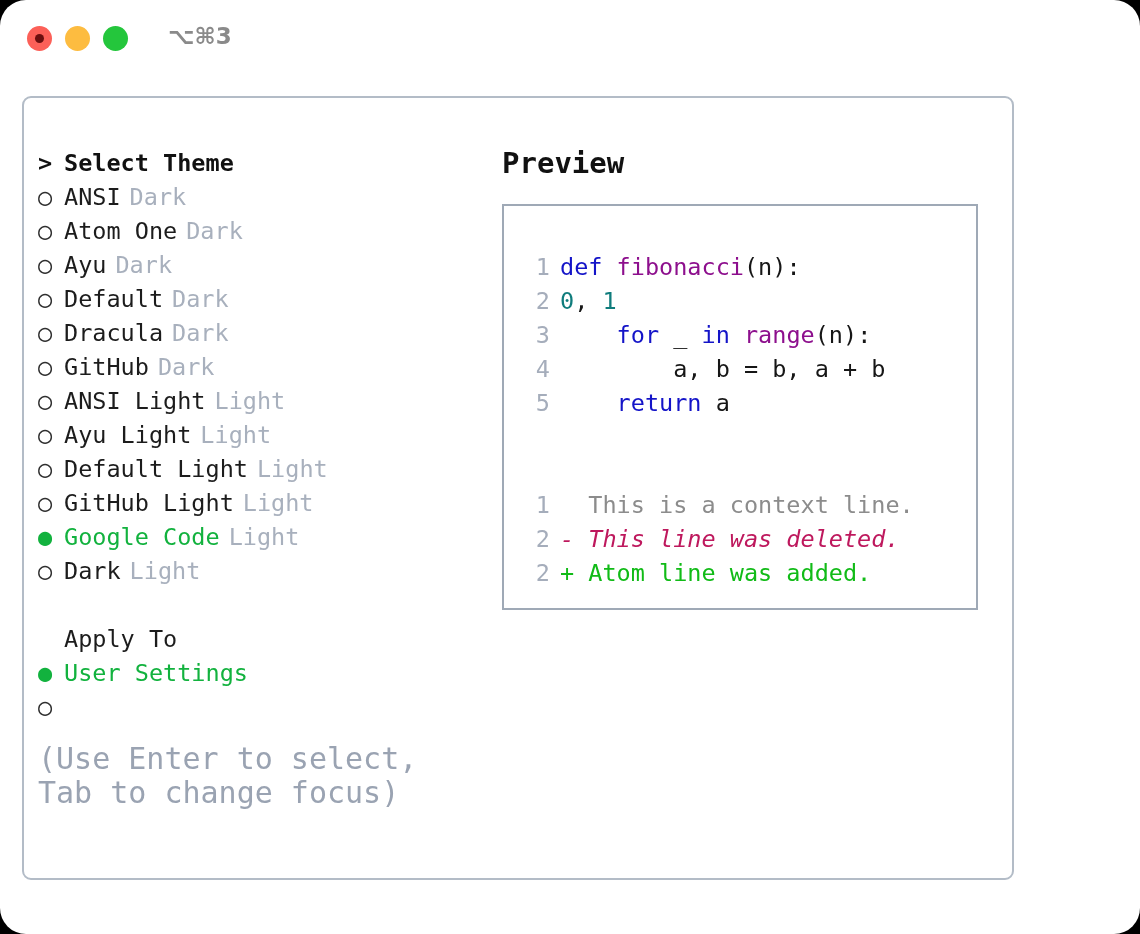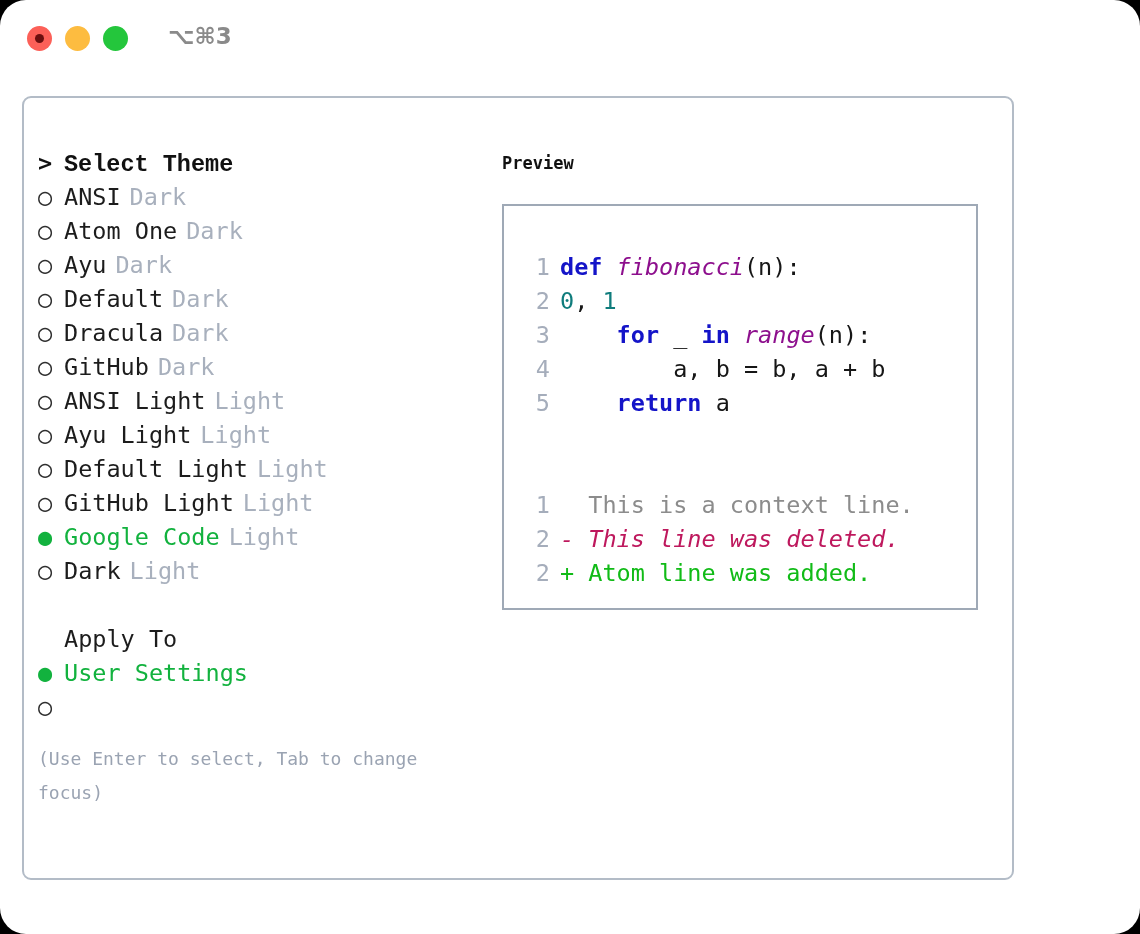--- a/index.html
+++ b/index.html
@@ -124,46 +124,46 @@
   .marker-radio-on {
     color: #12b23e;
   }
   .marker-caret {
     color: #111111;
     font-weight: bold;
   }
   .marker-blank { color: transparent; }
 
   .label { color: #1c1c1c; }
-  .label-bold { font-weight: bold; color: #111111; font-family: Liberation Mono, monospace; }
+  .label-bold { font-weight: bold; color: #111111; }
   .label-selected { color: #12b23e; }
   .variant {
     color: #a8b0bd;
     margin-left: 9px;
     text-align: center;
   }
   .spacer-row { height: 34px; }
 
   .hint {
     margin-top: 18px;
-    font-size: 18px;
+    font-size: 30px;
     line-height: 34px;
     color: #9aa3b2;
     width: 420px;
   }
 
   
   .right-col {
     position: absolute;
     left: 478px;
     top: 48px;
     width: 500px;
   }
   .preview-title {
-    font-size: 17px;
+    font-size: 29px;
     line-height: 34px;
     font-weight: bold;
     color: #111111;
     margin-bottom: 0px;
   }
   .code-panel {
     margin-top: 24px;
     width: 476px;
     height: 406px;
     box-sizing: border-box;
@@ -181,22 +181,22 @@
   }
   .gutter {
     width: 30px;
     flex: none;
     text-align: right;
     color: #a5adbb;
     margin-right: 10px;
   }
   .code-blank { height: 34px; }
 
-  .tok-kw   { color: #1414c8; font-weight: bold; }
-  .tok-fn   { color: #8d0f8d; font-style: italic; }
+  .tok-kw   { color: #1414c8; }
+  .tok-fn   { color: #8d0f8d; }
   .tok-num  { color: #0f7c7c; }
   .tok-txt  { color: #161616; }
   .tok-ctx  { color: #8c8c8c; }
   .tok-del  { color: #be185d; font-style: italic; }
   .tok-add  { color: #11bb17; }
 </style>
 </head>
 <body>
 
 <div class="window">

